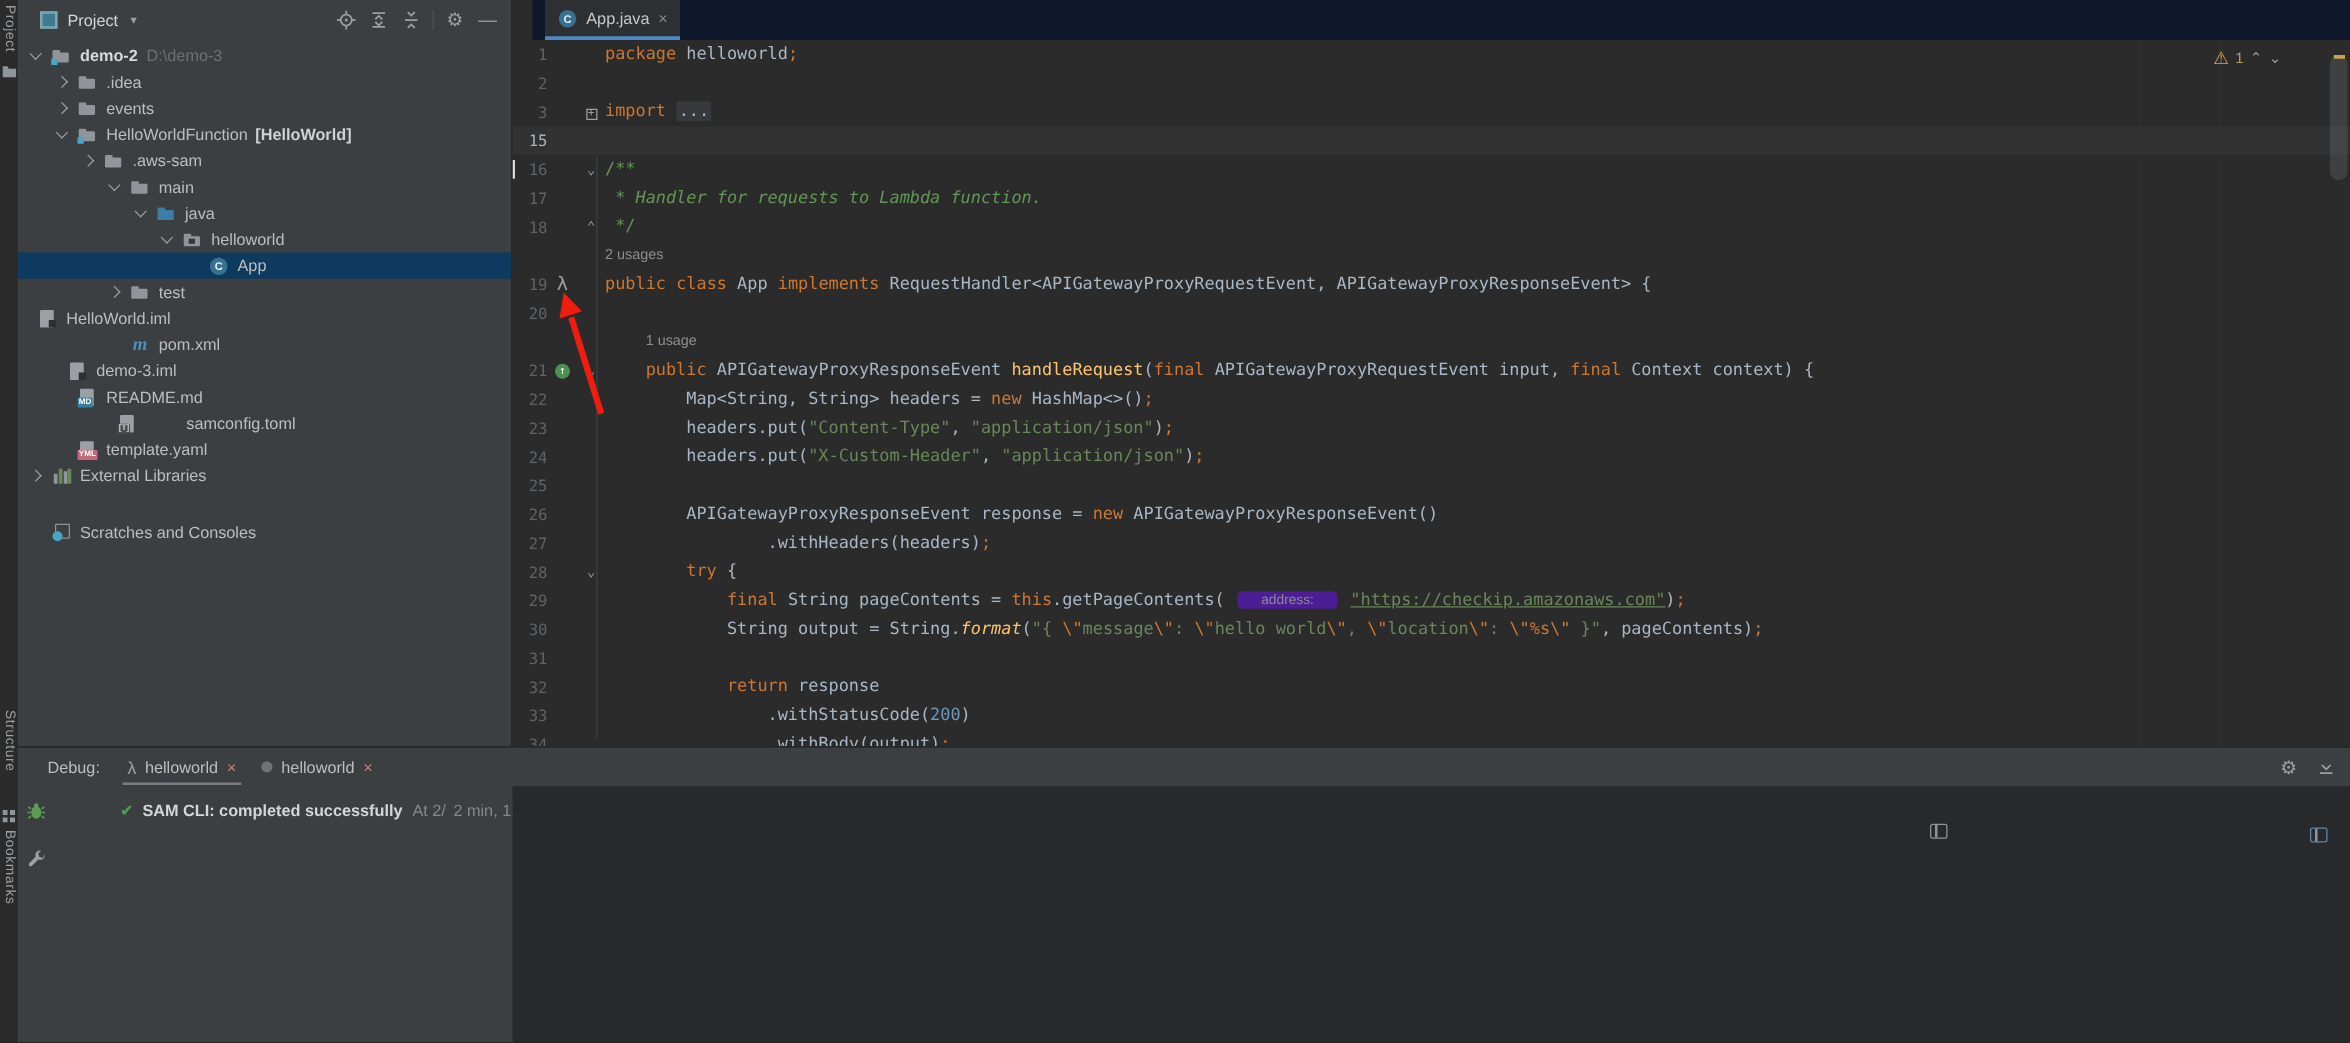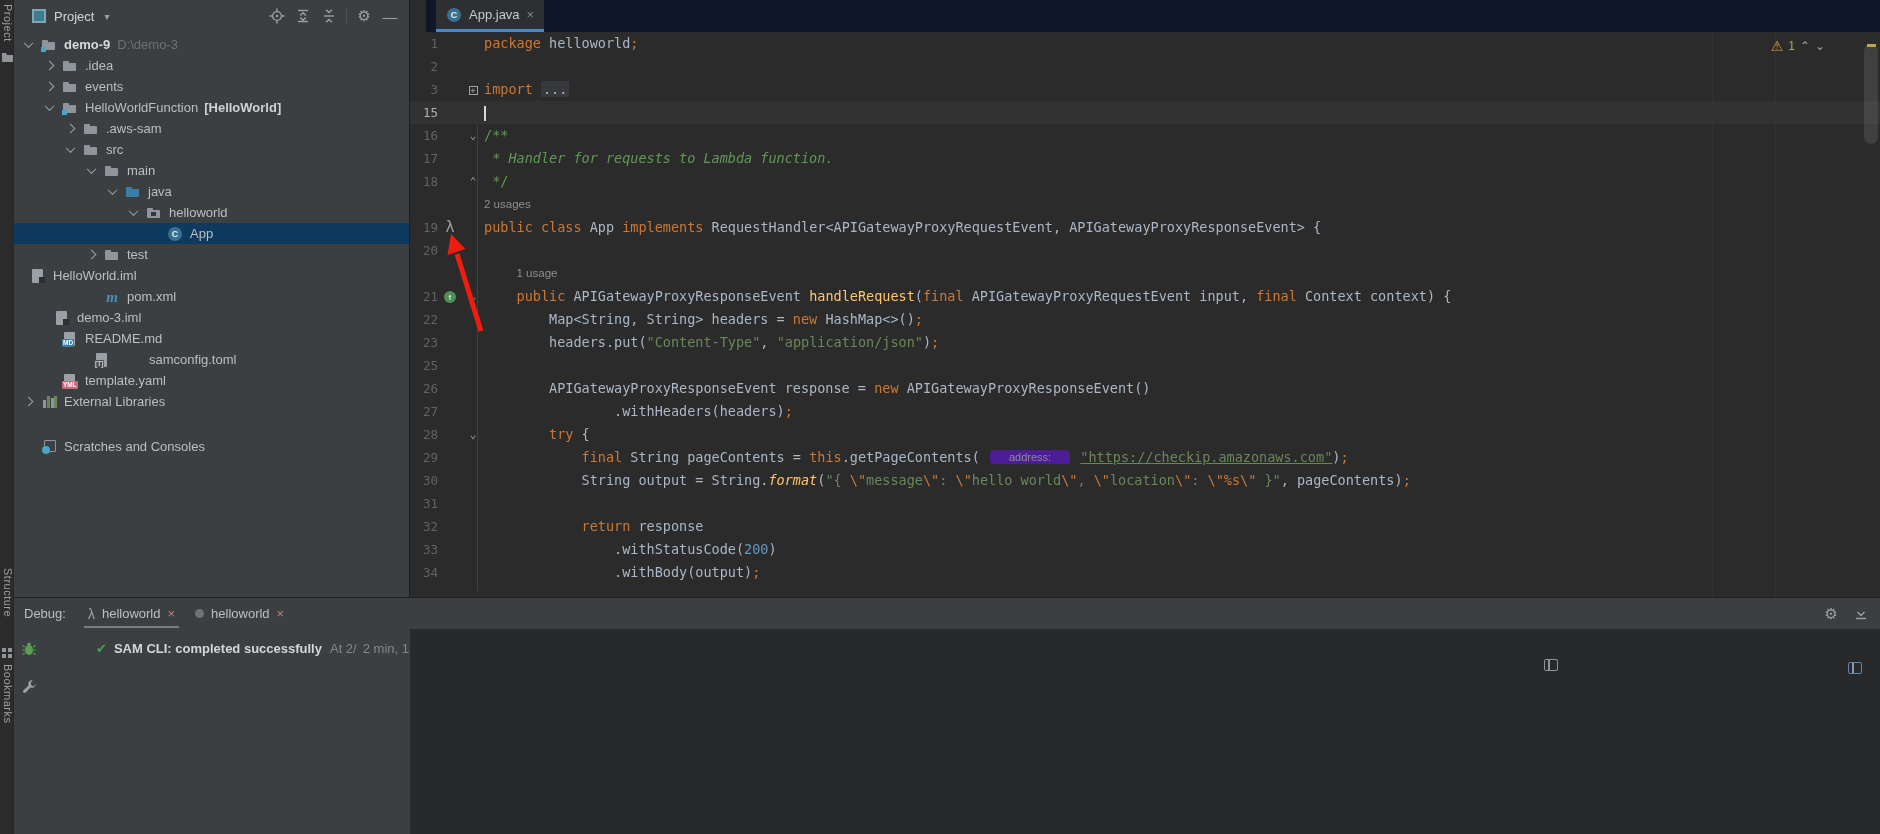--- a/index.html
+++ b/index.html
@@ -72,21 +72,21 @@
   .tclose{color:#848688;font-size:13px;}
   .kebab{position:absolute;right:6px;top:7px;color:#9da0a3;font-size:14px;}
 
   .warnchip{position:absolute;right:55px;top:38px;display:flex;align-items:center;gap:5px;}
   .warn-tri{color:#e8a33d;font-size:14px;}
   .warn-count{color:#b3a066;font-size:12px;}
   .navchev{color:#9da0a3;font-size:12px;}
 
   .code{position:absolute;left:0;top:32px;width:100%;}
   .crow{display:flex;height:23px;line-height:23px;font-family:"DejaVu Sans Mono",monospace;font-size:13.5px;white-space:pre;}
-  .crow.caret-row{background:#323232;}
+  .crow.caret-row{background:#323232;flex-direction:column;}
   .lnum{width:28px;flex:none;text-align:right;color:#606366;font-size:12.5px;}
   .crow.caret-row .lnum{color:#aab1b7;}
   .lgut{width:24px;flex:none;display:flex;align-items:center;justify-content:center;}
   .lfold{width:22px;flex:none;text-align:center;color:#9da0a3;font-size:11px;}
   .lcode{flex:none;}
   .g-lambda{color:#9da0a3;font-size:15px;}
   .g-ovr{width:12px;height:12px;border-radius:50%;background:#4e8f55;color:#fff;font-size:9px;line-height:12px;text-align:center;}
   .fplus{display:inline-block;width:9px;height:9px;border:1px solid #9da0a3;line-height:7px;font-size:9px;color:#9da0a3;}
   .inlay-txt{color:#8c8e90;font-family:"Liberation Sans",sans-serif;font-size:11.5px;}
   .caret-bar{display:inline-block;width:2px;height:15px;background:#d7d7d7;vertical-align:middle;}
@@ -103,21 +103,21 @@
   .vline{position:absolute;width:1px;background:#3a3d40;}
   .scrollbar{position:absolute;right:2px;top:44px;width:14px;height:100px;background:rgba(170,175,180,.16);border-radius:7px;}
   .scrollmark{position:absolute;right:4px;top:44px;width:9px;height:3px;background:#c9a23c;}
 
   
   .arrow-svg{position:absolute;left:0;top:0;pointer-events:none;z-index:50;}
 
   
   .debug{position:absolute;left:14px;top:597px;width:1866px;height:237px;background:#3c3f41;border-top:1px solid #1f1f1f;}
   .dbg-tabs{position:relative;height:31px;display:flex;align-items:center;}
-  .dbg-label{color:#bdbebf;margin:0 12px 0 10px;}
+  .dbg-label{color:#bdbebf;margin:0 12px 0 24px;}
   .dtab{display:flex;align-items:center;gap:7px;height:31px;padding:0 10px;position:relative;}
   .dtab.active::after{content:"";position:absolute;left:6px;right:6px;bottom:1px;height:2px;background:#787d82;}
   .dtab .lam{color:#9da0a3;font-size:14px;}
   .dtab .proc{width:9px;height:9px;border-radius:50%;background:#6f7377;}
   .dtab .dclose{color:#c0807e;font-size:13px;}
   .dbg-right{position:absolute;right:10px;top:0;height:31px;display:flex;align-items:center;gap:12px;color:#9da0a3;}
   .dbg-body{position:absolute;left:0;top:31px;right:0;bottom:0;}
   .dbg-toolbar{position:absolute;left:0;top:0;width:30px;bottom:0;display:flex;flex-direction:column;align-items:center;padding-top:12px;gap:22px;}
   .dbg-tree{position:absolute;left:30px;top:0;width:366px;bottom:0;background:#3c3f41;}
   .dbg-console{position:absolute;left:396px;top:0;right:0;bottom:0;background:#28292b;}
@@ -187,21 +187,21 @@
         <span class="ph-ic">⚙</span>
         <span class="ph-ic">—</span>
       </span>
     </div>
     <div class="tree" id="tree">
         <div class="trow" style="padding-left: 11px;">
           <span class="chev open"></span>
           <span class="ic i-module-folder">
             <span class="tag"></span>
           </span>
-          <span class="tlabel b">demo-9</span>
+          <span class="tlabel b">demo-2</span>
           <span class="textra">D:\demo-3</span>
         </div>
         <div class="trow" style="padding-left: 32px;">
           <span class="chev closed"></span>
           <span class="ic i-folder"></span>
           <span class="tlabel">.idea</span>
         </div>
         <div class="trow" style="padding-left: 32px;">
           <span class="chev closed"></span>
           <span class="ic i-folder"></span>
@@ -212,25 +212,20 @@
           <span class="ic i-module-folder">
             <span class="tag"></span>
           </span>
           <span class="tlabel">HelloWorldFunction</span>
           <span class="textrab">[HelloWorld]</span>
         </div>
         <div class="trow" style="padding-left: 53px;">
           <span class="chev closed"></span>
           <span class="ic i-folder"></span>
           <span class="tlabel">.aws-sam</span>
-        </div>
-        <div class="trow" style="padding-left: 53px;">
-          <span class="chev open"></span>
-          <span class="ic i-folder"></span>
-          <span class="tlabel">src</span>
         </div>
         <div class="trow" style="padding-left: 74px;">
           <span class="chev open"></span>
           <span class="ic i-folder"></span>
           <span class="tlabel">main</span>
         </div>
         <div class="trow" style="padding-left: 95px;">
           <span class="chev open"></span>
           <span class="ic i-source-folder"></span>
           <span class="tlabel">java</span>
@@ -328,20 +323,21 @@
         <div class="crow"><span class="lnum">16</span><span class="lgut"></span><span class="lfold">⌄</span><span class="lcode"><span class="tk-c">/**</span></span></div>
         <div class="crow"><span class="lnum">17</span><span class="lgut"></span><span class="lfold"></span><span class="lcode"><span class="tk-ci"> * Handler for requests to Lambda function.</span></span></div>
         <div class="crow"><span class="lnum">18</span><span class="lgut"></span><span class="lfold">⌃</span><span class="lcode"><span class="tk-c"> */</span></span></div>
         <div class="crow"><span class="inlay-txt" style="padding-left: 74px;">2 usages</span></div>
         <div class="crow"><span class="lnum">19</span><span class="lgut"><span class="g-lambda">λ</span></span><span class="lfold"></span><span class="lcode"><span class="tk-k">public</span><span class="tk-t"> </span><span class="tk-k">class</span><span class="tk-t"> App </span><span class="tk-k">implements</span><span class="tk-t"> RequestHandler&lt;APIGatewayProxyRequestEvent, APIGatewayProxyResponseEvent&gt; {</span></span></div>
         <div class="crow"><span class="lnum">20</span><span class="lgut"></span><span class="lfold"></span><span class="lcode"></span></div>
         <div class="crow"><span class="inlay-txt" style="padding-left: 106.52px;">1 usage</span></div>
         <div class="crow"><span class="lnum">21</span><span class="lgut"><span class="g-ovr">↑</span></span><span class="lfold">⌄</span><span class="lcode"><span class="tk-t">    </span><span class="tk-k">public</span><span class="tk-t"> APIGatewayProxyResponseEvent </span><span class="tk-m">handleRequest</span><span class="tk-t">(</span><span class="tk-k">final</span><span class="tk-t"> APIGatewayProxyRequestEvent input, </span><span class="tk-k">final</span><span class="tk-t"> Context context) {</span></span></div>
         <div class="crow"><span class="lnum">22</span><span class="lgut"></span><span class="lfold"></span><span class="lcode"><span class="tk-t">        Map&lt;String, String&gt; headers = </span><span class="tk-k">new</span><span class="tk-t"> HashMap&lt;&gt;()</span><span class="tk-k">;</span></span></div>
         <div class="crow"><span class="lnum">23</span><span class="lgut"></span><span class="lfold"></span><span class="lcode"><span class="tk-t">        headers.put(</span><span class="tk-s">"Content-Type"</span><span class="tk-t">, </span><span class="tk-s">"application/json"</span><span class="tk-t">)</span><span class="tk-k">;</span></span></div>
+        <div class="crow"><span class="lnum">24</span><span class="lgut"></span><span class="lfold"></span><span class="lcode"><span class="tk-t">        headers.put(</span><span class="tk-s">"X-Custom-Header"</span><span class="tk-t">, </span><span class="tk-s">"application/json"</span><span class="tk-t">)</span><span class="tk-k">;</span></span></div>
         <div class="crow"><span class="lnum">25</span><span class="lgut"></span><span class="lfold"></span><span class="lcode"></span></div>
         <div class="crow"><span class="lnum">26</span><span class="lgut"></span><span class="lfold"></span><span class="lcode"><span class="tk-t">        APIGatewayProxyResponseEvent response = </span><span class="tk-k">new</span><span class="tk-t"> APIGatewayProxyResponseEvent()</span></span></div>
         <div class="crow"><span class="lnum">27</span><span class="lgut"></span><span class="lfold"></span><span class="lcode"><span class="tk-t">                .withHeaders(headers)</span><span class="tk-k">;</span></span></div>
         <div class="crow"><span class="lnum">28</span><span class="lgut"></span><span class="lfold">⌄</span><span class="lcode"><span class="tk-t">        </span><span class="tk-k">try</span><span class="tk-t"> {</span></span></div>
         <div class="crow"><span class="lnum">29</span><span class="lgut"></span><span class="lfold"></span><span class="lcode"><span class="tk-t">            </span><span class="tk-k">final</span><span class="tk-t"> String pageContents = </span><span class="tk-k">this</span><span class="tk-t">.getPageContents( </span><span class="tk-p">address:</span><span class="tk-t"> </span><span class="tk-u">"https://checkip.amazonaws.com"</span><span class="tk-t">)</span><span class="tk-k">;</span></span></div>
         <div class="crow"><span class="lnum">30</span><span class="lgut"></span><span class="lfold"></span><span class="lcode"><span class="tk-t">            String output = String.</span><span class="tk-mi">format</span><span class="tk-t">(</span><span class="tk-s">"{ </span><span class="tk-e">\"</span><span class="tk-s">message</span><span class="tk-e">\"</span><span class="tk-s">: </span><span class="tk-e">\"</span><span class="tk-s">hello world</span><span class="tk-e">\"</span><span class="tk-s">, </span><span class="tk-e">\"</span><span class="tk-s">location</span><span class="tk-e">\"</span><span class="tk-s">: </span><span class="tk-e">\"%s\"</span><span class="tk-s"> }"</span><span class="tk-t">, pageContents)</span><span class="tk-k">;</span></span></div>
         <div class="crow"><span class="lnum">31</span><span class="lgut"></span><span class="lfold"></span><span class="lcode"></span></div>
         <div class="crow"><span class="lnum">32</span><span class="lgut"></span><span class="lfold"></span><span class="lcode"><span class="tk-t">            </span><span class="tk-k">return</span><span class="tk-t"> response</span></span></div>
         <div class="crow"><span class="lnum">33</span><span class="lgut"></span><span class="lfold"></span><span class="lcode"><span class="tk-t">                .withStatusCode(</span><span class="tk-n2">200</span><span class="tk-t">)</span></span></div>
         <div class="crow"><span class="lnum">34</span><span class="lgut"></span><span class="lfold"></span><span class="lcode"><span class="tk-t">                .withBody(output)</span><span class="tk-k">;</span></span></div>

